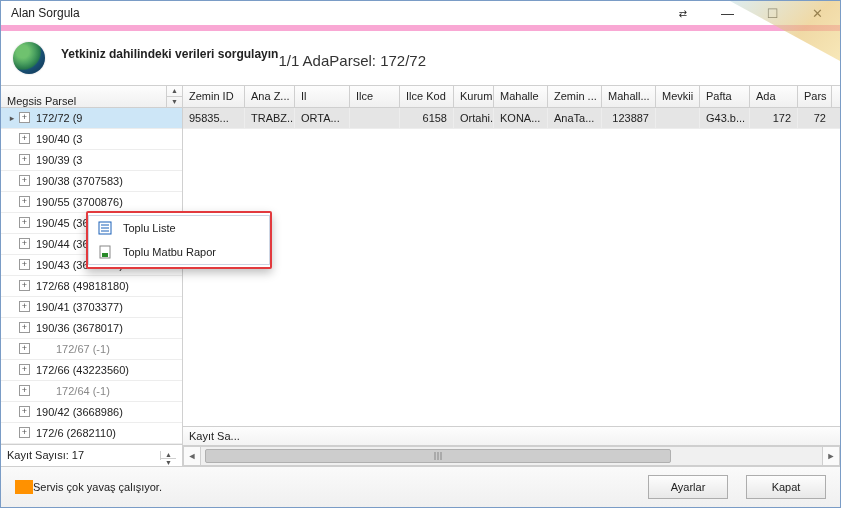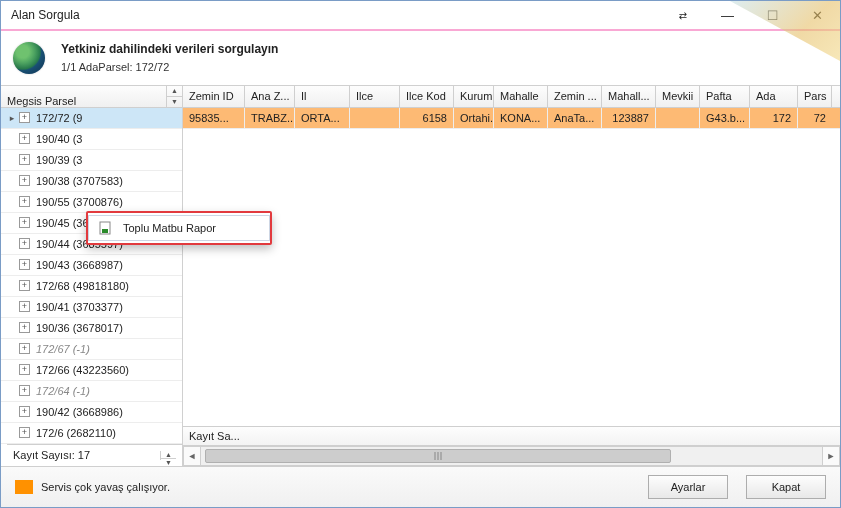--- a/index.html
+++ b/index.html
@@ -6,21 +6,21 @@
     body { font-family: "Segoe UI", Tahoma, sans-serif; font-size: 12px; color: #222; background: #fff; }
     .window {
       width: 841px; height: 508px;
       border: 1px solid #7a9cc6;
       display: flex; flex-direction: column;
       position: relative; overflow: hidden;
     }
     .title-bar {
       height: 30px; display: flex; align-items: center;
       padding: 0 0 0 10px; background: #fff;
-      border-bottom: 2px solid #f9a8d4;
+      border-bottom: 6px solid #f9a8d4;
       justify-content: space-between;
     }
     .title-text { font-size: 12px; }
     .win-controls { display: flex; }
     .win-btn {
       width: 45px; height: 29px;
       display: flex; align-items: center; justify-content: center;
       font-size: 13px;
     }
     .pin-btn { font-size: 10px; letter-spacing: -1px; }
@@ -29,23 +29,23 @@
       height: 56px; display: flex; align-items: center;
       padding: 8px 12px;
       position: relative;
     }
     .globe-icon {
       width: 32px; height: 32px; border-radius: 50%;
       background: radial-gradient(circle at 30% 30%, #6fc26f 20%, #2e8b57 55%, #1e5f8a 60%, #1a4d7a 100%);
       position: relative; margin-right: 16px;
       box-shadow: inset -4px -5px 8px rgba(0,0,0,.25), 0 0 2px rgba(0,0,0,.2);
     }
-    .header-text { display: flex; flex-direction: column; justify-content: flex-end; }
+    .header-text { display: flex; flex-direction: row; justify-content: flex-end; }
     .header-title { font-weight: bold; font-size: 12px; }
-    .header-sub { font-size: 11px; color: #333; margin-top: 5px; }
+    .header-sub { font-size: 15px; color: #333; margin-top: 5px; }
 
     .bg-peel {
       position: absolute; right: 0; top: 0; width: 110px; height: 60px;
       background: linear-gradient(135deg, #c6e0e6 0%, #e6c06a 60%, #f2d889 100%);
       clip-path: polygon(100% 0, 0 0, 100% 100%);
       opacity: 0.6; z-index: 0;
     }
 
     .content {
       flex: 1; display: flex; flex-direction: column;
@@ -93,41 +93,40 @@
       width: 14px; display:inline-flex; justify-content:center; color:#555; font-size:9px;
     }
     .lrow .expander {
       width: 11px; height: 11px; border: 1px solid #999;
       display: inline-flex; align-items: center; justify-content: center;
       font-size: 9px; line-height: 1; margin-right: 6px; color:#555;
       background: #fff;
     }
     .lrow .label { flex:1; white-space: nowrap; overflow:hidden; text-overflow: ellipsis; }
     .lrow.selected { background: #cde6f7; }
-    .lrow.italic .label { font-style: italic; color: #888; }
+    .lrow.italic .label { color: #888; margin-left: 20px; }
 
     .right-body { flex:1; position: relative; }
     .rrow {
       height: 21px; display: flex; align-items: center;
       border-bottom: 1px solid #ededed; font-size: 11px;
     }
-    .rrow.selected { background: #fdba74; }
+    .rrow.selected { background: #e5e5e5; }
     .rcell {
       border-right: 1px solid #ededed; height: 100%;
       display: flex; align-items: center; padding: 0 6px;
       overflow: hidden; white-space: nowrap; text-overflow: ellipsis;
     }
     .rcell.num { justify-content: flex-end; }
 
     .footer-left {
       height: 22px; border-top: 1px solid #cfcfcf;
       display: flex; align-items: center; padding: 6px 6px;
       font-size: 11px;
       justify-content: space-between;
-      margin-left: 6px;
     }
     .footer-left .spin {
       width: 16px; display: flex; flex-direction: column; height: 100%;
       border-left:1px solid #cfcfcf;
     }
     .footer-right {
       height: 20px; border-top: 1px solid #cfcfcf;
       border-bottom: 1px solid #cfcfcf;
       display:flex; align-items:center; padding: 0 6px; font-size:11px;
       background: linear-gradient(#fdfdfd,#f3f3f3);
@@ -150,21 +149,21 @@
       display:flex; gap:2px;
     }
     .thumb-grips span { width:1px; height:8px; background:#888; display:block;}
 
     .status-bar {
       height: 44px; border-top: 1px solid #cfcfcf;
       display: flex; align-items: center; padding: 0 14px;
       background: linear-gradient(#fafafa, #f0f0f0);
       justify-content: space-between;
     }
-    .status-left { display:flex; align-items:center; gap:8px; font-size:11px;}
+    .status-left { display:flex; align-items:center; font-size:11px;}
     .status-color { width: 18px; height: 14px; background: #ff9100; }
     .status-btns { display:flex; gap:18px;}
     .btn {
       min-width: 80px; height: 24px; padding: 0 16px;
       border: 1px solid #adadad; background: linear-gradient(#fdfdfd,#e8e8e8);
       font-size: 11px; display:flex; align-items:center; justify-content:center;
     }
 
     
     .context-menu {
@@ -386,20 +385,31 @@
             </div>
           </div>
           <div class="arr">►</div>
         </div>
       </div>
     </div>
 
     <div class="context-menu">
       <div class="context-inner">
         <div class="menu-item">
+          <span class="menu-icon icon-list">
+            <svg width="14" height="14" viewBox="0 0 14 14">
+                <rect x="1" y="1" width="12" height="12" fill="#fff" stroke="#1a61b8"></rect>
+                <line x1="3" y1="4" x2="11" y2="4" stroke="#1a61b8"></line>
+                <line x1="3" y1="7" x2="11" y2="7" stroke="#1a61b8"></line>
+                <line x1="3" y1="10" x2="11" y2="10" stroke="#1a61b8"></line>
+              </svg>
+          </span>
+          <span>Toplu Liste</span>
+        </div>
+        <div class="menu-item">
           <span class="menu-icon icon-report">
             <svg width="14" height="14" viewBox="0 0 14 14">
                 <rect x="2" y="1" width="10" height="12" fill="#fff" stroke="#888"></rect>
                 <rect x="4" y="8" width="6" height="4" fill="#2a8a2a"></rect>
               </svg>
           </span>
           <span>Toplu Matbu Rapor</span>
         </div>
       </div>
     </div>

